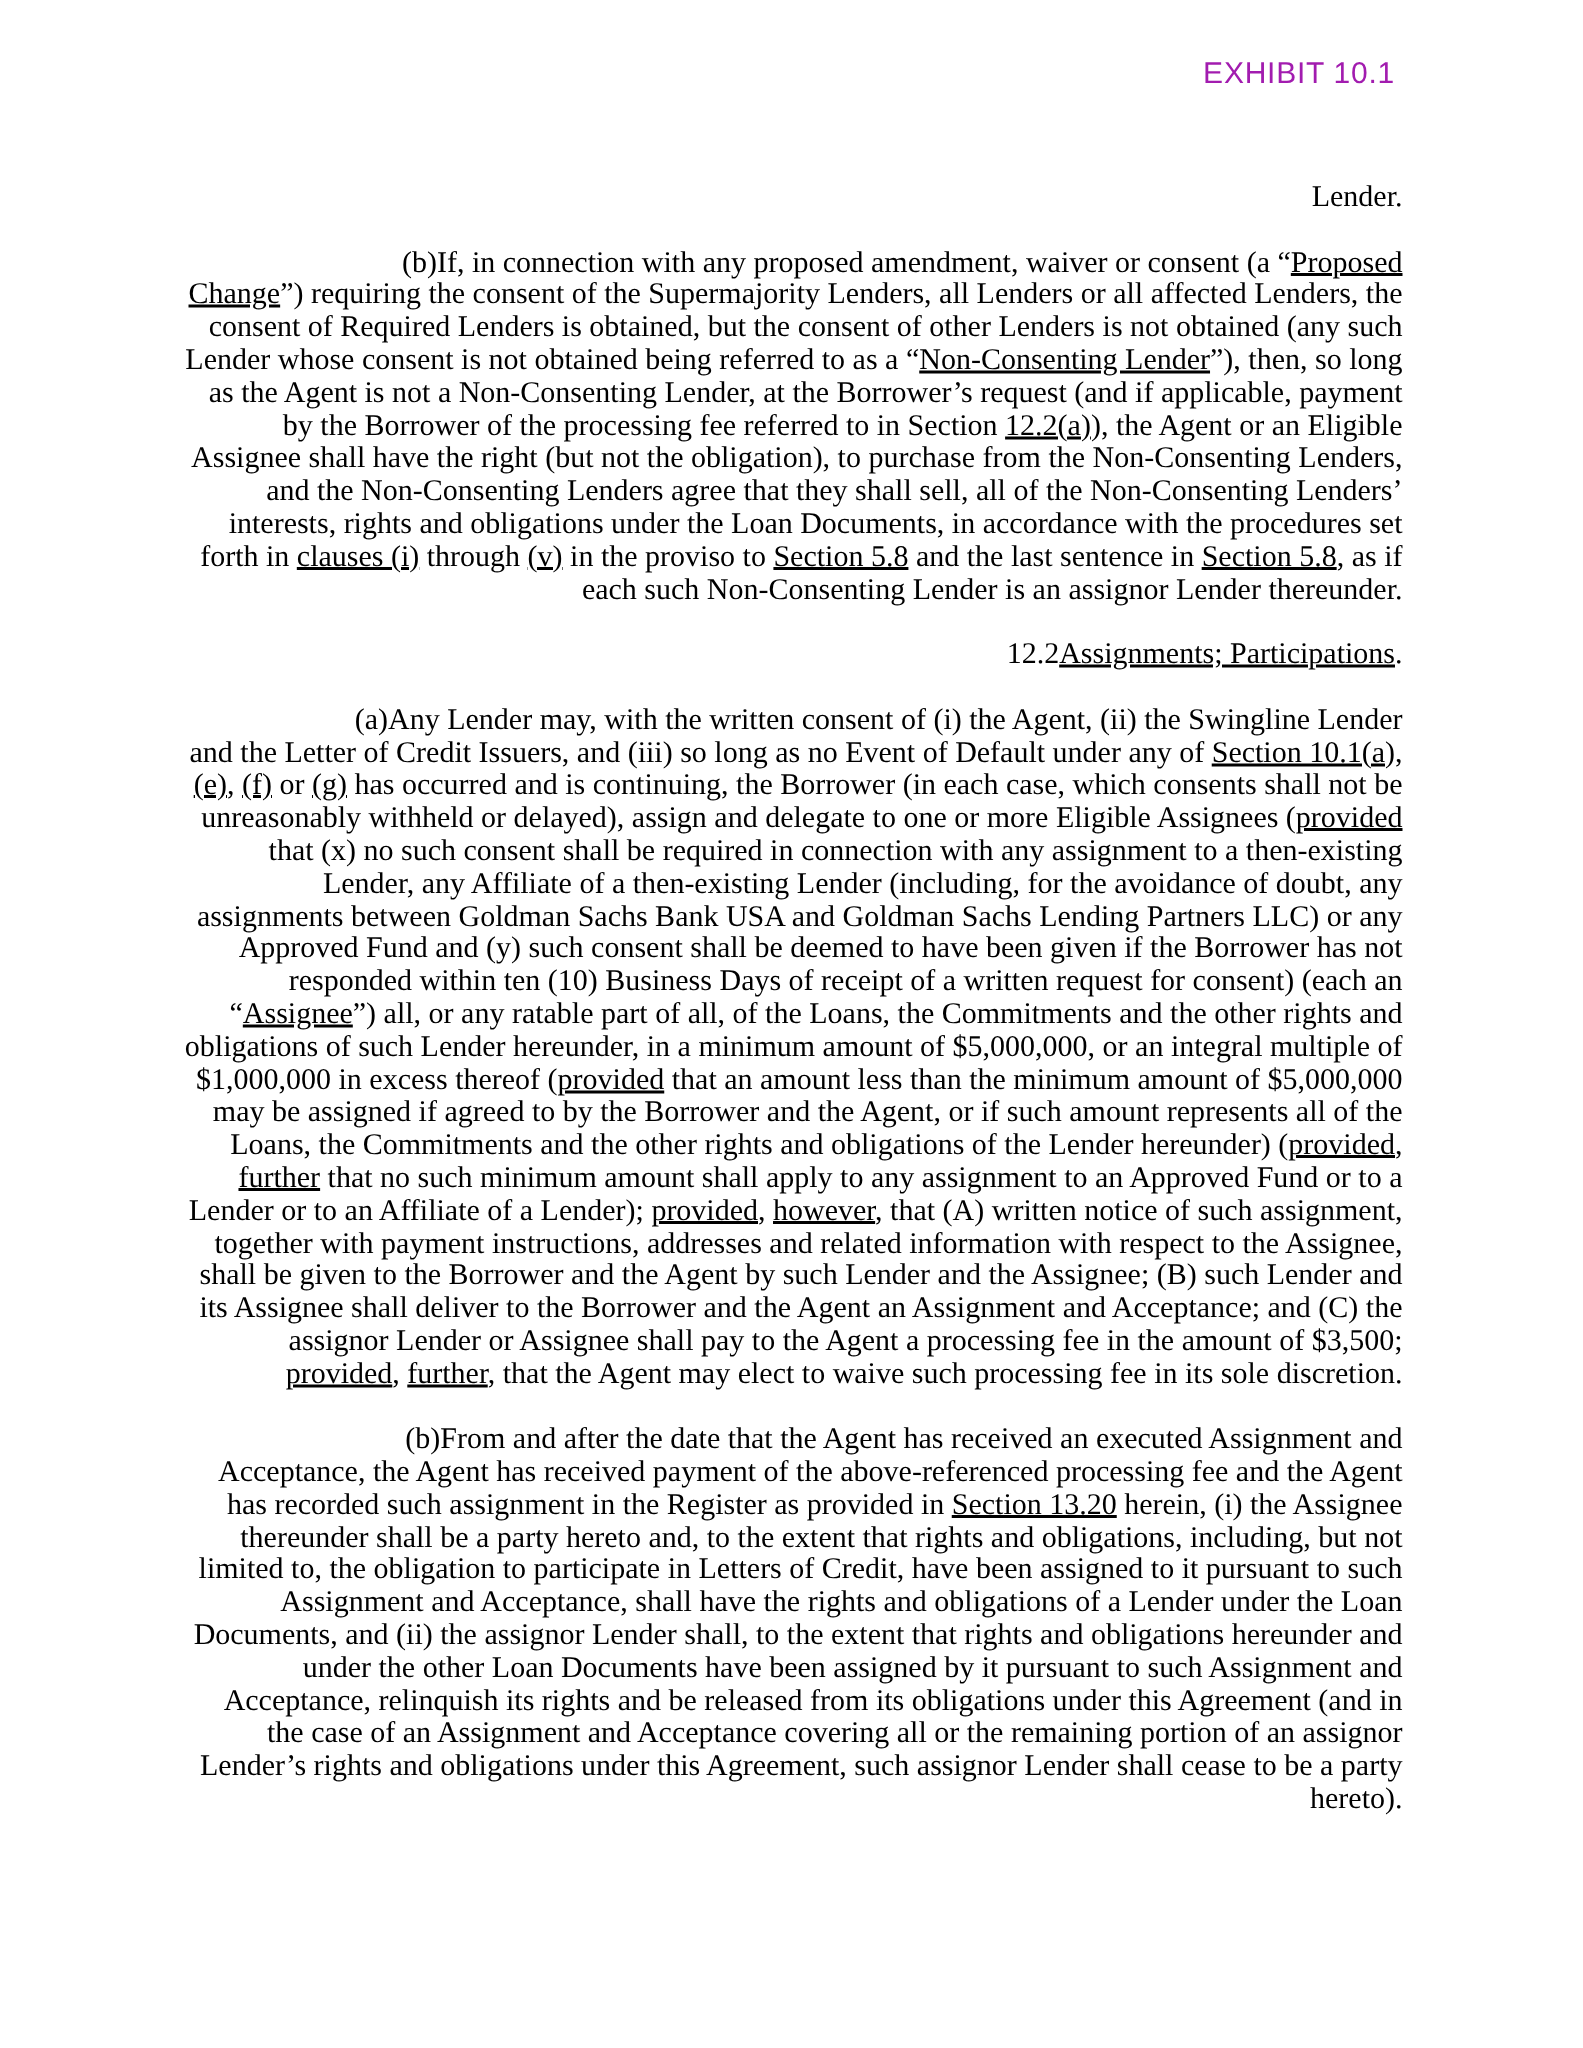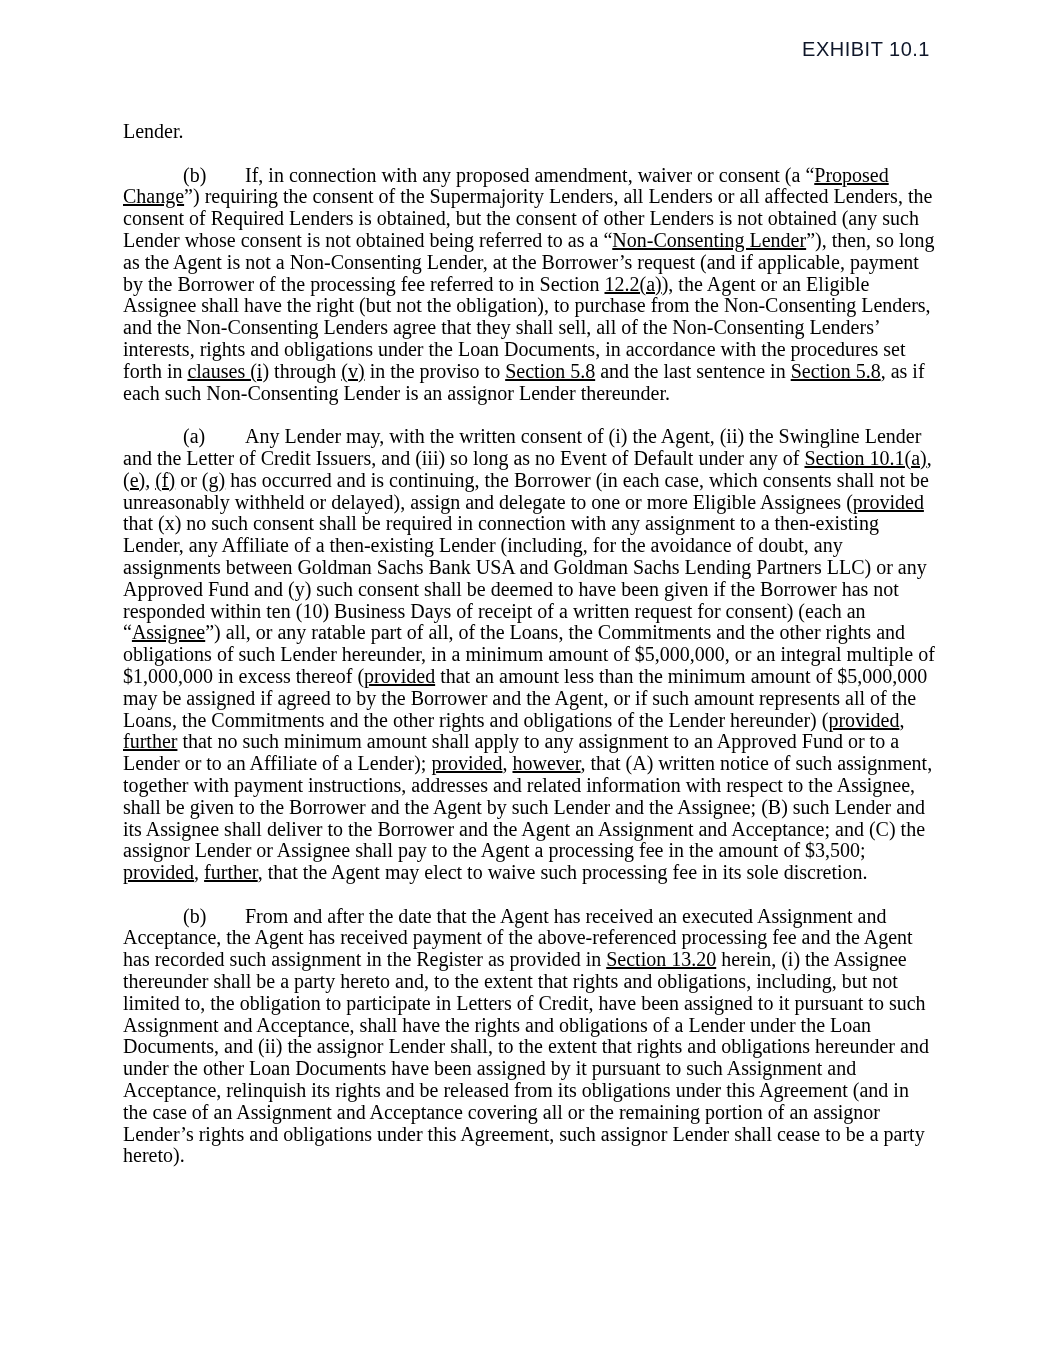--- a/index.html
+++ b/index.html
@@ -12,31 +12,31 @@
     font-family: "Liberation Serif", serif;
     overflow: hidden;
   }
   .exhibit {
     position: absolute;
     top: 38px;
     right: 125px;
     font-family: "Liberation Sans", sans-serif;
     font-size: 20px;
     letter-spacing: 0.5px;
-    color: #0f172a;
+    color: #a21caf;
     margin-left: 48px;
   }
   .doc-body {
     position: absolute;
     top: 121px;
     left: 123px;
     width: 812px;
     font-size: 20px;
     line-height: 21.8px;
-    text-align: left;
+    text-align: right;
   }
   .doc-body p { margin: 0 0 21.8px 0; }
   .doc-body p.indented, .doc-body p.heading { text-indent: 60px; }
   .label { display: inline-block; width: 62px; text-indent: 0; }
   .u { text-decoration: underline; }
   .footer {
     position: absolute;
     top: 1261px;
     left: 0;
     width: 100%;
@@ -46,17 +46,18 @@
 </style>
 </head>
 <body>
 
 <div class="page">
   <div class="exhibit">EXHIBIT 10.1</div>
 
   <div class="doc-body">
       <p class="plain"><span>Lender.</span></p>
       <p class="indented"><span class="label">(b)</span><span>If, in connection with any proposed amendment, waiver or consent (a “</span><span class="u">Proposed Change</span><span>”) requiring the consent of the Supermajority Lenders, all Lenders or all affected Lenders, the consent of Required Lenders is obtained, but the consent of other Lenders is not obtained (any such Lender whose consent is not obtained being referred to as a “</span><span class="u">Non-Consenting Lender</span><span>”), then, so long as the Agent is not a Non-Consenting Lender, at the Borrower’s request (and if applicable, payment by the Borrower of the processing fee referred to in Section </span><span class="u">12.2(a)</span><span>), the Agent or an Eligible Assignee shall have the right (but not the obligation), to purchase from the Non-Consenting Lenders, and the Non-Consenting Lenders agree that they shall sell, all of the Non-Consenting Lenders’ interests, rights and obligations under the Loan Documents, in accordance with the procedures set forth in </span><span class="u">clauses (i)</span><span> through </span><span class="u">(v)</span><span> in the proviso to </span><span class="u">Section 5.8</span><span> and the last sentence in </span><span class="u">Section 5.8</span><span>, as if each such Non-Consenting Lender is an assignor Lender thereunder.</span></p>
+      <p class="heading"><span class="label">12.2</span><span class="u">Assignments; Participations</span><span>.</span></p>
       <p class="indented"><span class="label">(a)</span><span>Any Lender may, with the written consent of (i) the Agent, (ii) the Swingline Lender and the Letter of Credit Issuers, and (iii) so long as no Event of Default under any of </span><span class="u">Section 10.1(a)</span><span>, </span><span class="u">(e)</span><span>, </span><span class="u">(f)</span><span> or </span><span class="u">(g)</span><span>  has occurred and is continuing, the Borrower (in each case, which consents shall not be unreasonably withheld or delayed), assign and delegate to one or more Eligible Assignees (</span><span class="u">provided</span><span> that (x) no such consent shall be required in connection with any assignment to a then-existing Lender, any Affiliate of a then-existing Lender (including, for the avoidance of doubt, any assignments between Goldman Sachs Bank USA and Goldman Sachs Lending Partners LLC) or any Approved Fund and (y) such consent shall be deemed to have been given if the Borrower has not responded within ten (10) Business Days of receipt of a written request for consent) (each an “</span><span class="u">Assignee</span><span>”) all, or any ratable part of all, of the Loans, the Commitments and the other rights and obligations of such Lender hereunder, in a minimum amount of $5,000,000, or an integral multiple of $1,000,000 in excess thereof (</span><span class="u">provided</span><span> that an amount less than the minimum amount of $5,000,000 may be assigned if agreed to by the Borrower and the Agent, or if such amount represents all of the Loans, the Commitments and the other rights and obligations of the Lender hereunder) (</span><span class="u">provided</span><span>, </span><span class="u">further</span><span> that no such minimum amount shall apply to any assignment to an Approved Fund or to a Lender or to an Affiliate of a Lender); </span><span class="u">provided</span><span>, </span><span class="u">however</span><span>, that (A) written notice of such assignment, together with payment instructions, addresses and related information with respect to the Assignee, shall be given to the Borrower and the Agent by such Lender and the Assignee; (B) such Lender and its Assignee shall deliver to the Borrower and the Agent an Assignment and Acceptance; and (C) the assignor Lender or Assignee shall pay to the Agent a processing fee in the amount of $3,500; </span><span class="u">provided</span><span>, </span><span class="u">further</span><span>, that the Agent may elect to waive such processing fee in its sole discretion.</span></p>
       <p class="indented"><span class="label">(b)</span><span>From and after the date that the Agent has received an executed Assignment and Acceptance, the Agent has received payment of the above-referenced processing fee and the Agent has recorded such assignment in the Register as provided in </span><span class="u">Section 13.20</span><span> herein, (i) the Assignee thereunder shall be a party hereto and, to the extent that rights and obligations, including, but not limited to, the obligation to participate in Letters of Credit, have been assigned to it pursuant to such Assignment and Acceptance, shall have the rights and obligations of a Lender under the Loan Documents, and (ii) the assignor Lender shall, to the extent that rights and obligations hereunder and under the other Loan Documents have been assigned by it pursuant to such Assignment and Acceptance, relinquish its rights and be released from its obligations under this Agreement (and in the case of an Assignment and Acceptance covering all or the remaining portion of an assignor Lender’s rights and obligations under this Agreement, such assignor Lender shall cease to be a party hereto).</span></p>
     </div>
 
 </div>
 
 </body></html>

